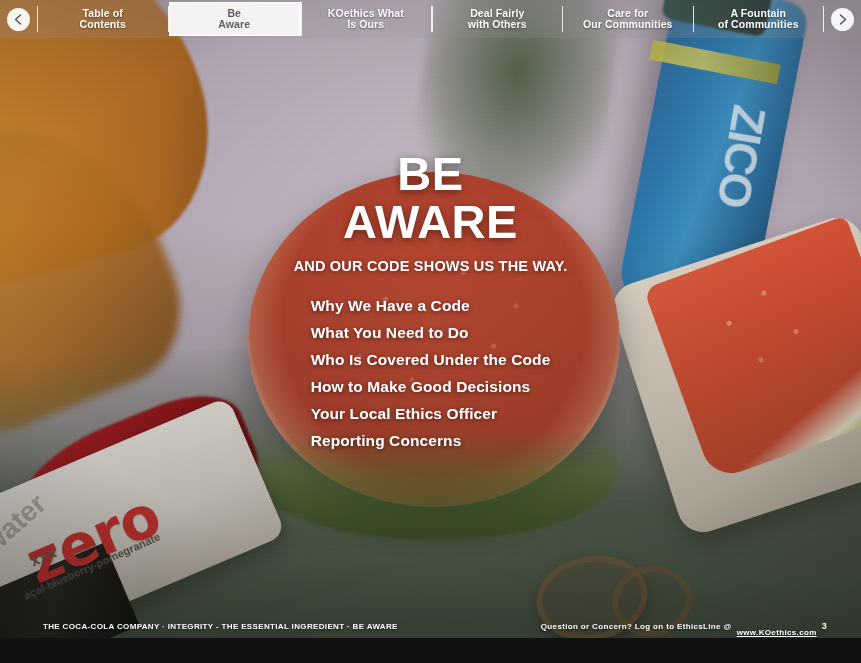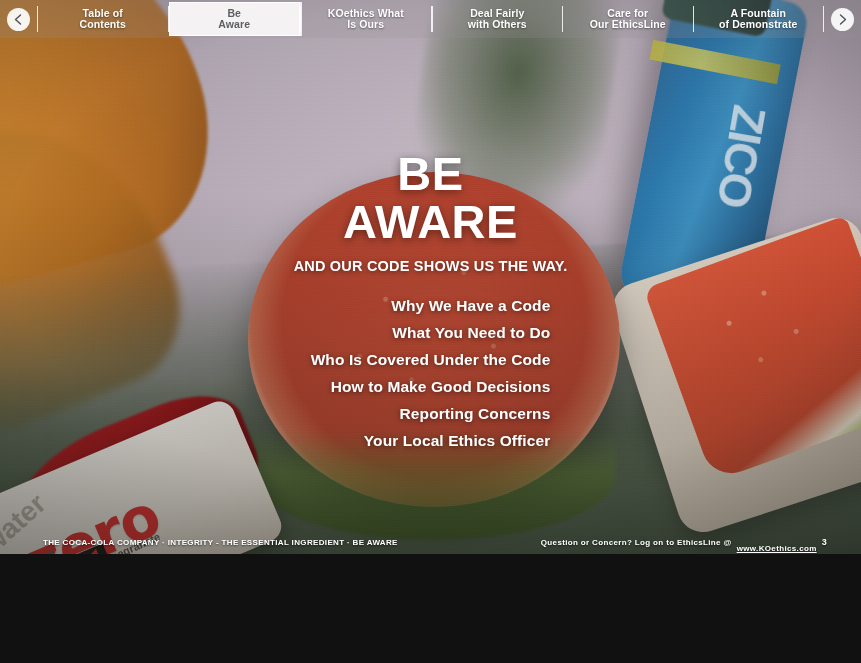--- a/index.html
+++ b/index.html
@@ -2,21 +2,21 @@
 <html><head>
 <meta charset="utf-8">
 <title>Be Aware</title>
 <style>
   * { margin:0; padding:0; box-sizing:border-box; }
   html,body{ width:861px; height:663px; overflow:hidden; background:#111; }
   body{ font-family:"Liberation Sans", sans-serif; }
 
   .page{
     position:relative;
-    width:861px; height:554px;
+    width:861px; height:638px;
     overflow:hidden;
   }
 
   
   .bg{ position:absolute; inset:0; overflow:hidden; background:#b9aeb8; }
 
   
   .bg-base{
     position:absolute; inset:0;
     background:
@@ -290,21 +290,21 @@
   .hero-sub{
     margin-top:12px;
     font-size:14.5px;
     line-height:16.5px;
     font-weight:600;
     letter-spacing:.2px;
     text-shadow:0 1px 5px rgba(0,0,0,.5);
   }
   .hero-links{
     margin-top:22px;
-    display:flex; flex-direction:column; align-items:flex-end;
+    display:flex; flex-direction:column; align-items:flex-start;
     gap:9px;
   }
   .hero-link{
     font-size:15.5px;
     font-weight:bold;
     letter-spacing:.1px;
     color:#fff;
     text-decoration:none;
     cursor:pointer;
     text-shadow:0 1px 5px rgba(0,0,0,.55);
@@ -407,26 +407,26 @@
         </div>
         <div class="nav-div"></div>
         <div class="nav-div"></div>
         <div class="nav-tab">
           <span class="t-line">Deal Fairly</span>
           <span class="t-line">with Others</span>
         </div>
         <div class="nav-div"></div>
         <div class="nav-tab">
           <span class="t-line">Care for</span>
-          <span class="t-line">Our EthicsLine</span>
+          <span class="t-line">Our Communities</span>
         </div>
         <div class="nav-div"></div>
         <div class="nav-tab">
           <span class="t-line">A Fountain</span>
-          <span class="t-line">of Demonstrate</span>
+          <span class="t-line">of Communities</span>
         </div>
       </div>
 
     <div class="nav-div"></div>
 
     <div class="nav-arrow">
       <span class="arrow-circle">
         <svg width="11" height="13" viewBox="0 0 11 13" aria-hidden="true">
           <polyline points="3.5,2 8.5,6.5 3.5,11" fill="none" stroke="#4e5056" stroke-width="1.4" stroke-linecap="round" stroke-linejoin="round"></polyline>
         </svg>
@@ -440,22 +440,22 @@
       <div>AWARE</div>
     </div>
     <div class="hero-sub">
       <div>AND OUR CODE SHOWS US THE WAY.</div>
     </div>
     <div class="hero-links" id="hero-links">
         <a class="hero-link" href="#">Why We Have a Code</a>
         <a class="hero-link" href="#">What You Need to Do</a>
         <a class="hero-link" href="#">Who Is Covered Under the Code</a>
         <a class="hero-link" href="#">How to Make Good Decisions</a>
+        <a class="hero-link" href="#">Your Local Ethics Officer</a>
         <a class="hero-link" href="#">Reporting Concerns</a>
-        <a class="hero-link" href="#">Your Local Ethics Officer</a>
       </div>
   </div>
 
   <div class="footer">
     <div class="footer-left">THE COCA-COLA COMPANY  ·  INTEGRITY - THE ESSENTIAL INGREDIENT  ·  BE AWARE</div>
     <div class="footer-right">
       <span>Question or Concern? Log on to EthicsLine @</span>
       <a class="footer-link" href="#">www.KOethics.com</a>
       <span class="page-num">3</span>
     </div>

